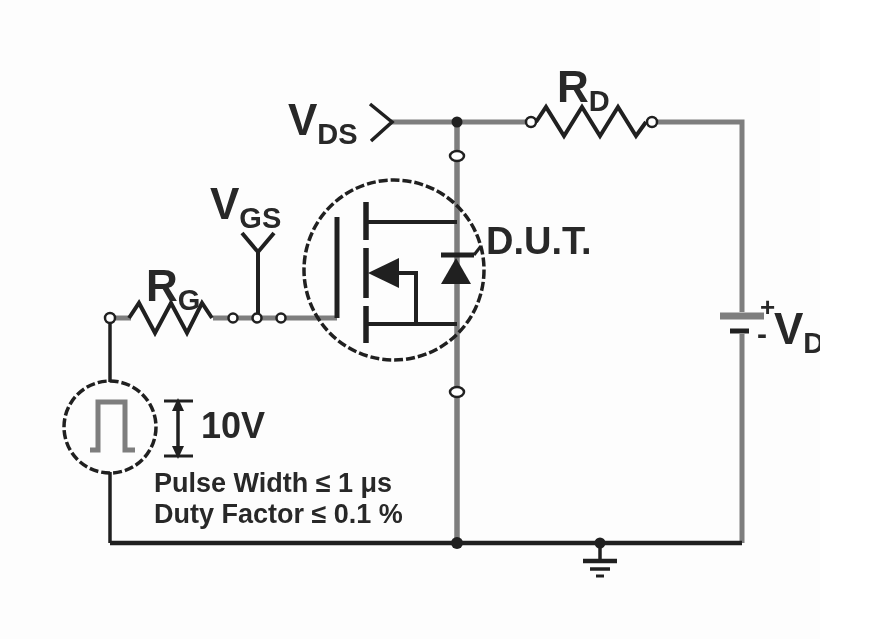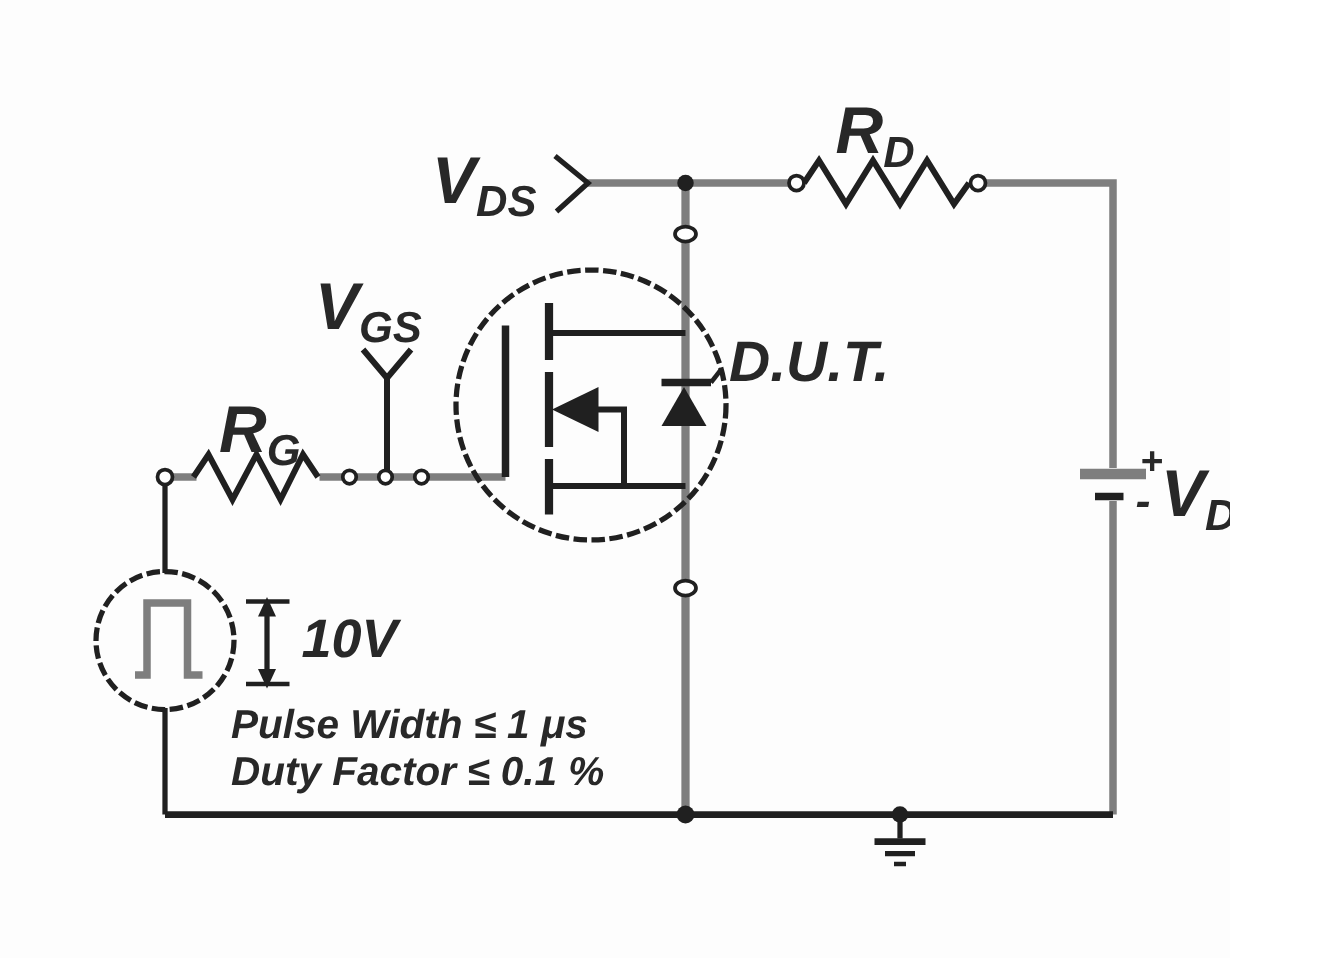--- a/index.html
+++ b/index.html
@@ -2,21 +2,20 @@
 <html style="--wire-gray: #7e7e7e; --ink: #202020; --text: #282828; --bg: #fdfdfd;"><head>
 <meta charset="utf-8">
 <style>
   html, body { margin: 0; padding: 0; background: #ffffff; }
   .stage {
     position: relative;
     width: 820px; height: 639px;
     background: var(--bg, #fdfdfd);
     font-family: "Liberation Sans", sans-serif;
     overflow: hidden;
-    font-style: italic;
   }
   svg { display: block; }
 
   
   .wire-g  { stroke: var(--wire-gray, #7e7e7e); stroke-width: 5;   fill: none; }
   .wire-g2 { stroke: var(--wire-gray, #7e7e7e); stroke-width: 5.5; fill: none; }
   .plate-g { stroke: var(--wire-gray, #7e7e7e); stroke-width: 7;   fill: none; }
   .wire-d  { stroke: var(--ink, #202020); stroke-width: 4;   fill: none; }
   .wire-d5 { stroke: var(--ink, #202020); stroke-width: 5;   fill: none; }
   .thin-d  { stroke: var(--ink, #202020); stroke-width: 3;   fill: none; }

